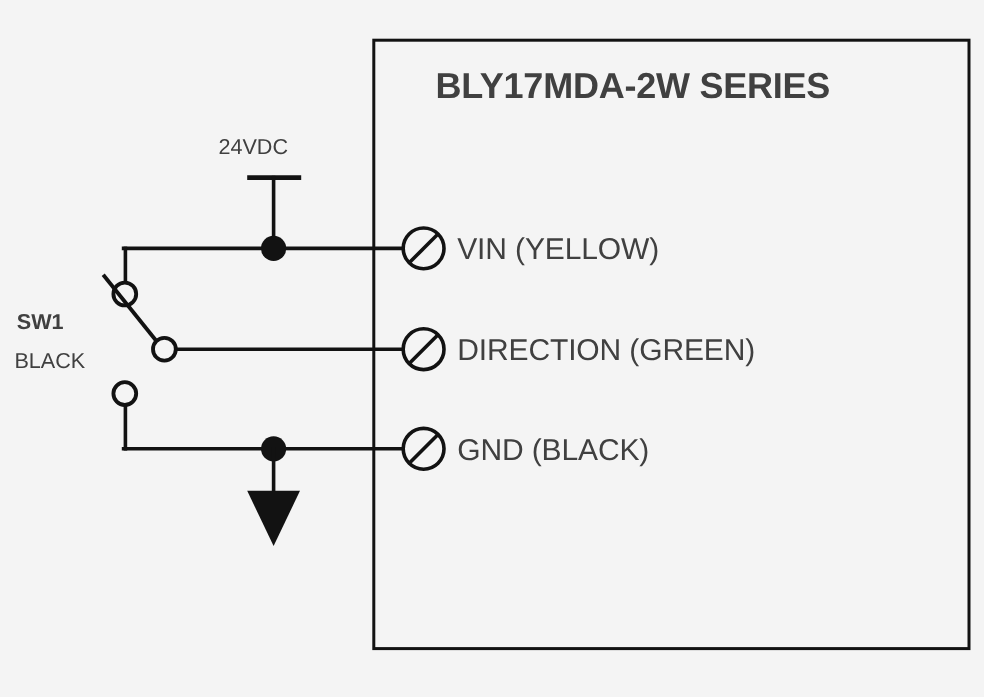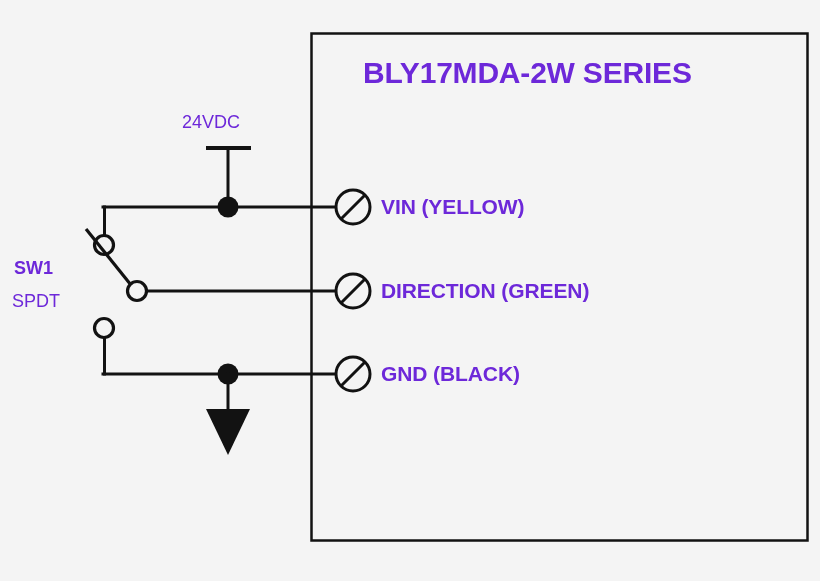--- a/index.html
+++ b/index.html
@@ -63,32 +63,32 @@
     stroke-linecap: butt;
   }
   .lever {
     stroke: #121212;
     stroke-width: 3.2;
     fill: none;
     stroke-linecap: butt;
   }
   .lbl {
     position: absolute;
-    color: #6d28d9;
+    color: #404040;
     white-space: nowrap;
     line-height: 1;
   }
   .lbl-title {
     font-size: 30px;
     font-weight: bold;
     letter-spacing: -0.2px;
   }
   .lbl-terminal {
-    font-size: 21px;
-    font-weight: bold;
+    font-size: 25px;
+    font-weight: normal;
     letter-spacing: -0.1px;
   }
   .lbl-plain {
     font-size: 18px;
     font-weight: normal;
   }
 </style>
 </head>
 <body>
 
@@ -136,19 +136,19 @@
     <circle class="terminal-circle" cx="353" cy="374" r="17"></circle>
     <line class="terminal-slash" x1="341" y1="386" x2="365" y2="362"></line>
 
   </svg>
 
   <div class="lbl lbl-title" style="left:363px; top:58px;">BLY17MDA-2W SERIES</div>
 
   <div class="lbl lbl-plain" style="left:182px; top:113px;">24VDC</div>
 
   <div class="lbl lbl-plain" style="left:14px; top:259px;font-weight:bold;">SW1</div>
-  <div class="lbl lbl-plain" style="left:12px; top:292px;">SPDT</div>
+  <div class="lbl lbl-plain" style="left:12px; top:292px;">BLACK</div>
 
   <div class="lbl lbl-terminal" style="left:381px; top:196px;">VIN (YELLOW)</div>
   <div class="lbl lbl-terminal" style="left:381px; top:280px;">DIRECTION (GREEN)</div>
   <div class="lbl lbl-terminal" style="left:381px; top:363px;">GND (BLACK)</div>
 
 </div>
 
 </body></html>

